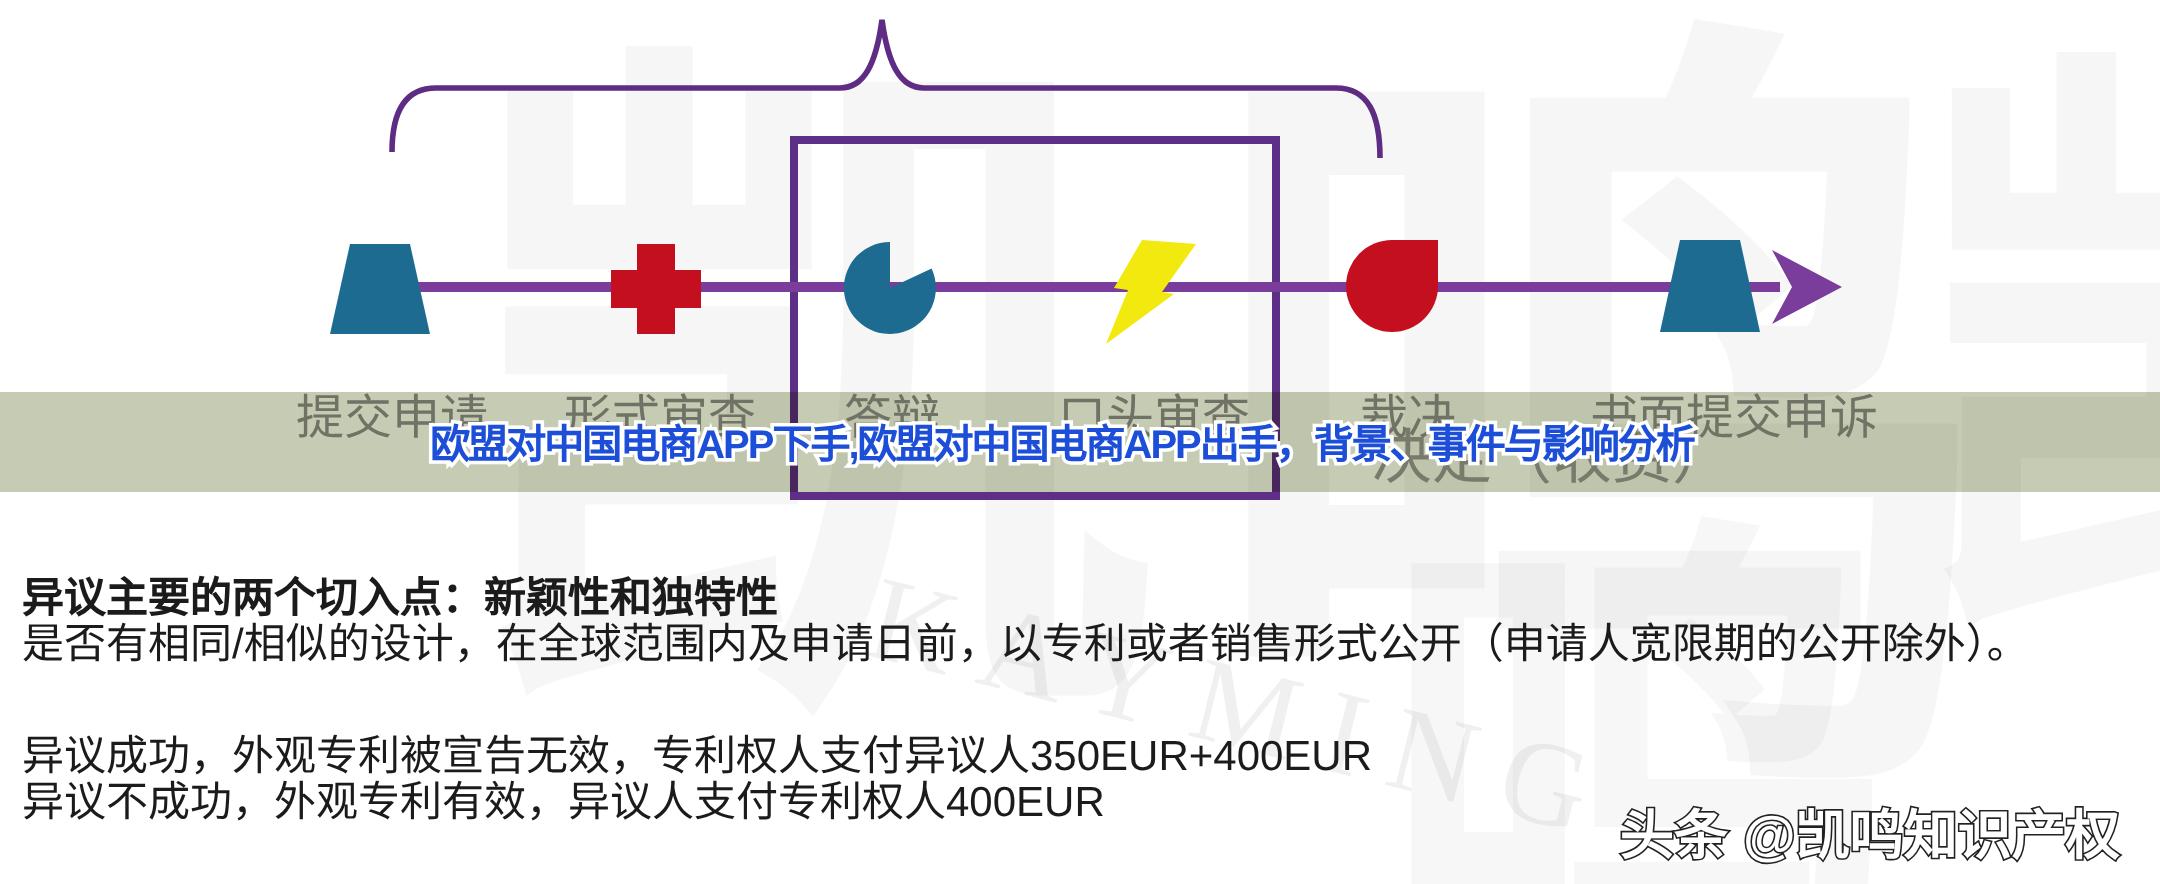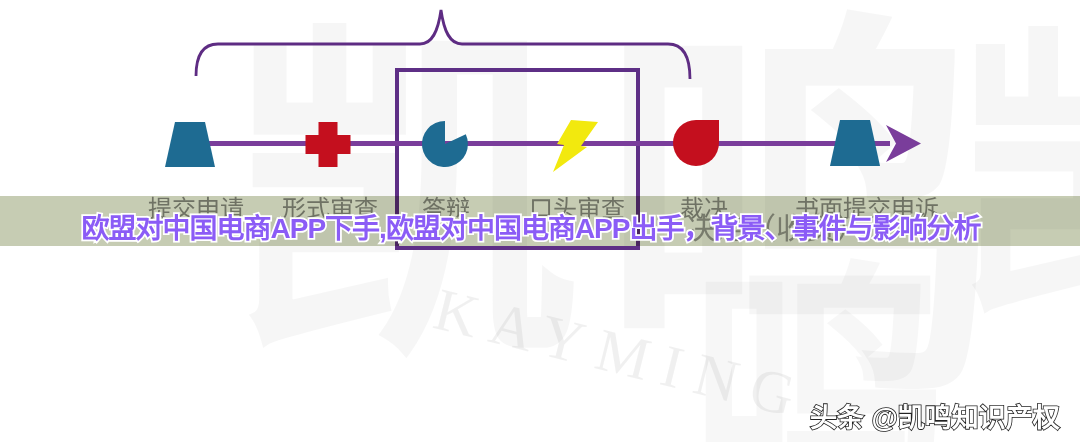--- a/index.html
+++ b/index.html
@@ -10,21 +10,21 @@
   .wm-cn { font-family:"Liberation Sans", sans-serif; }
   .wm-en { font-family:"Liberation Serif", serif; font-weight:400; }
   svg.diagram { position:absolute; left:0; top:0; z-index:2; }
   .step-label { position:absolute; top:189px; font-size:24px; color:#8f8f8f;
     transform:translateX(-50%); white-space:nowrap; z-index:2; }
   .sub-label { position:absolute; left:686px; top:204px; font-size:30px; color:#9a9a9a;
     white-space:nowrap; z-index:2; }
   .banner { position:absolute; left:0; top:196px; width:1080px; height:50px;
     background:#c6ccb3; mix-blend-mode:multiply; z-index:3; }
   .title { position:absolute; left:0; top:206px; width:1062px; text-align:center;
-    font-size:28px; font-weight:900; color:#8b5cf6; z-index:4; letter-spacing:-1px;
+    font-size:20px; font-weight:900; color:#1d4ed8; z-index:4; letter-spacing:-1px;
     -webkit-text-stroke:3.5px #ffffff; paint-order:stroke fill; white-space:nowrap; }
   .body-text { position:absolute; left:11px; top:288px; z-index:2; color:#1b1b1b;
     font-size:21px; line-height:23px; white-space:nowrap; }
   .body-text .h { font-weight:700; font-size:21px; }
   .body-text .gap { height:33px; }
   .logo { position:absolute; left:810px; top:396px; font-size:27px; font-weight:700;
     color:#ffffff; -webkit-text-stroke:1.6px #222222; paint-order:stroke fill;
     white-space:nowrap; z-index:4;text-align:right; }
 </style>
 </head>
@@ -58,16 +58,23 @@
   <div class="step-label" style="left:330px;">形式审查</div>
   <div class="step-label" style="left:446px;">答辩</div>
   <div class="step-label" style="left:577px;">口头审查</div>
   <div class="step-label" style="left:704px;">裁决</div>
   <div class="step-label" style="left:867px;">书面提交申诉</div>
   <div class="sub-label">决定（收费）</div>
 
   <div class="banner"></div>
   <div class="title">欧盟对中国电商APP下手,欧盟对中国电商APP出手，背景、事件与影响分析</div>
 
+  <div class="body-text">
+    <div class="h">异议主要的两个切入点：新颖性和独特性</div>
+    <div>是否有相同/相似的设计，在全球范围内及申请日前，以专利或者销售形式公开（申请人宽限期的公开除外）。</div>
+    <div class="gap"></div>
+    <div>异议成功，外观专利被宣告无效，专利权人支付异议人350EUR+400EUR</div>
+    <div>异议不成功，外观专利有效，异议人支付专利权人400EUR</div>
+  </div>
 
   <div class="logo">头条 @凯鸣知识产权</div>
 
 </div>
 
 </body></html>

